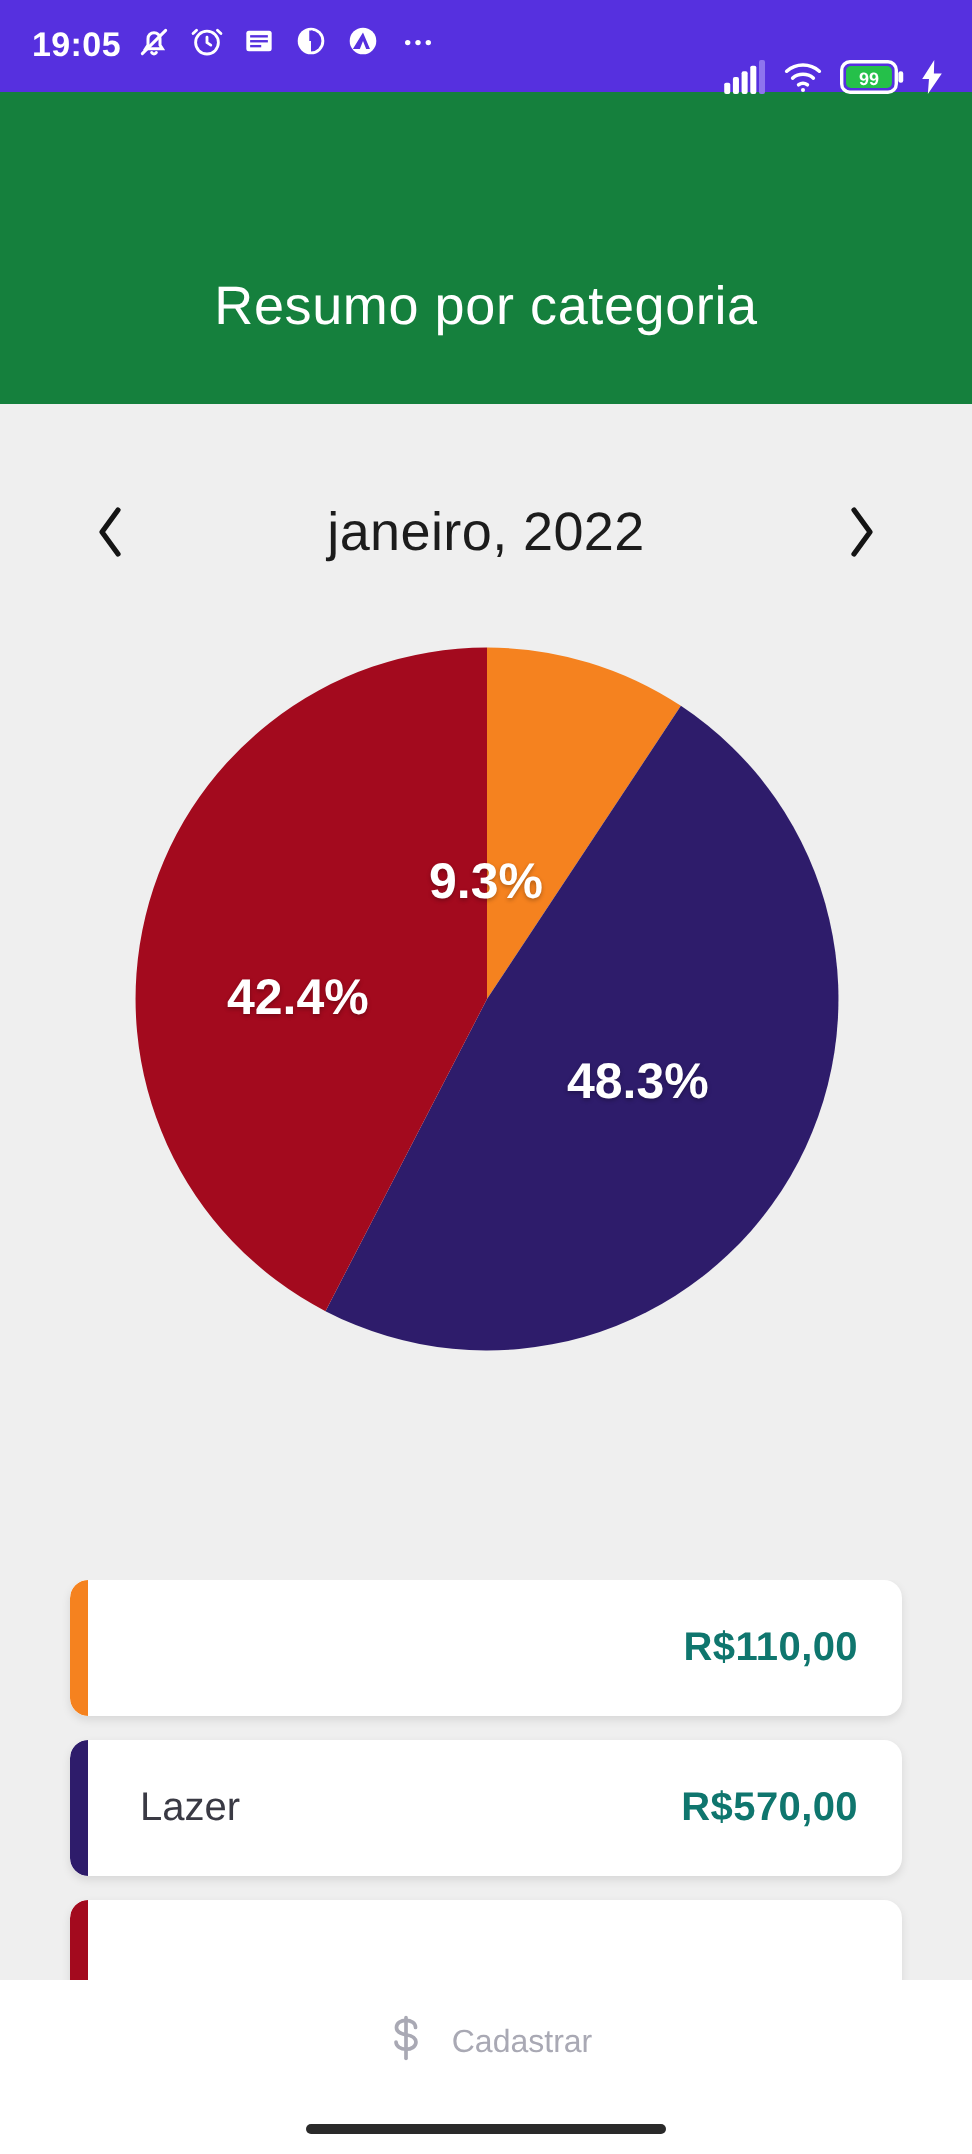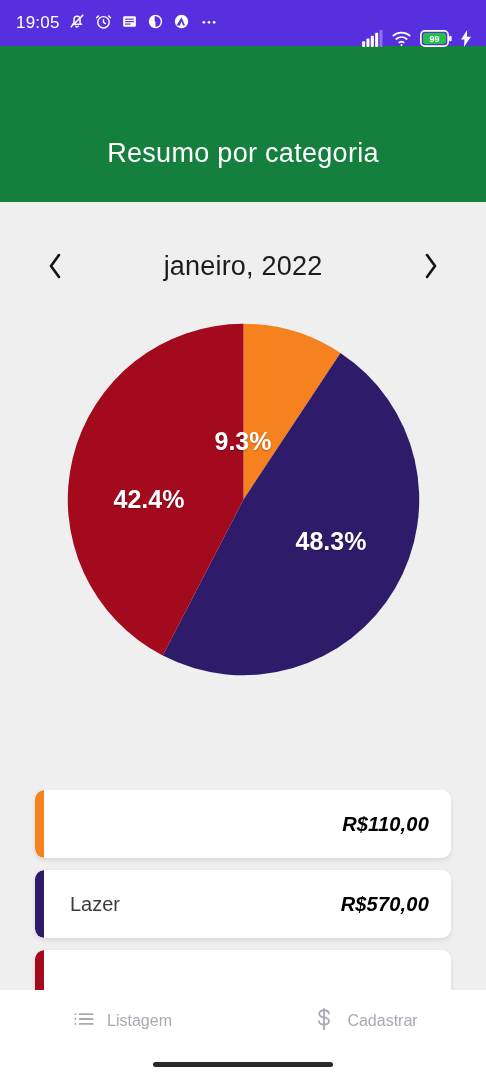--- a/index.html
+++ b/index.html
@@ -11,21 +11,21 @@
     position:relative;
   }
 
   
   .statusbar{
     height:46px; background:#5630DF;
     display:flex; align-items:center; justify-content:space-between;
     padding:0 14px 0 16px;
   }
   .sb-left{ display:flex; align-items:center; gap:7px; }
-  .sb-time{ color:#fff; font-size:17px; font-weight:400; letter-spacing:.2px; }
+  .sb-time{ color:#fff; font-size:17px; font-weight:700; letter-spacing:.2px; }
   .sb-right{ display:flex; align-items:center; gap:8px;margin-top:35px; }
   .ic{ display:block; }
 
   
   .header{
     height:156px; background:#15803d;
     display:flex; align-items:flex-end; justify-content:center;
     padding-bottom:33px;
   }
   .header-title{
@@ -45,42 +45,42 @@
 
   
   .chart-wrap{ display:flex; justify-content:center; margin-top:6px; }
   .pie-box{ position:relative; width:355px; height:355px; }
   .pie-label{
     position:absolute; color:#fff; font-weight:bold; font-size:25px;
     text-shadow:0 1px 2px rgba(0,0,0,.28); white-space:nowrap;
   }
   .lbl-orange{ left:50%; transform:translateX(-50%); top:105px; }
   .lbl-red{ left:48px; top:163px; }
-  .lbl-navy{ left:230px; top:205px;text-align:right; }
+  .lbl-navy{ left:218px; top:205px;text-align:right; }
 
   
   .list{
     position:absolute; left:0; right:0; top:790px; bottom:87px; overflow:hidden;
   }
   .card{
     position:relative; margin:0 35px 12px 35px; height:68px;
     background:#FFFFFF; border-radius:9px;
     display:flex; align-items:center;
     box-shadow:0 2px 5px rgba(0,0,0,.10);
     overflow:hidden;
   }
   .card-accent{
     position:absolute; left:0; top:0; bottom:0; width:9px; border-radius:9px 0 0 9px;
   }
   .card-name{
     margin-left:35px; font-size:20px; color:#3A3A44; font-weight:400;
   }
   .card-value{
     margin-left:auto; margin-right:22px;
-    font-size:20px; font-weight:bold; color:#000000; letter-spacing:.2px;font-style:italic;
+    font-size:20px; font-weight:bold; color:#0f766e; letter-spacing:.2px;
   }
 
   
   .bottomnav{
     position:absolute; left:0; right:0; bottom:0; height:87px;
     background:#FFFFFF; display:flex; align-items:flex-start; padding-top:16px;
   }
   .navtab{
     flex:1; display:flex; align-items:center; justify-content:center; gap:10px;
     cursor:pointer;
@@ -223,33 +223,20 @@
     <div class="card-accent" style="background:#A30A1E"></div>
     <div class="card-name"></div>
     <div class="card-value"></div>
   </div>
 </div>
 
 <div class="bottomnav">
   <div class="navtab inactive">
     <span>
       <svg width="26" height="26" viewBox="0 0 24 24" fill="none" stroke="#A9A9B4" stroke-width="1.7" stroke-linecap="round">
-        <circle cx="4" cy="7.5" r=".9" fill="#A9A9B4" stroke="none"></circle>
-        <circle cx="4" cy="12" r=".9" fill="#A9A9B4" stroke="none"></circle>
-        <circle cx="4" cy="16.5" r=".9" fill="#A9A9B4" stroke="none"></circle>
-        <line x1="8" y1="7.5" x2="20" y2="7.5"></line>
-        <line x1="8" y1="12" x2="20" y2="12"></line>
-        <line x1="8" y1="16.5" x2="20" y2="16.5"></line>
-      </svg>
-    </span>
-    <span>Listagem</span>
-  </div>
-  <div class="navtab inactive">
-    <span>
-      <svg width="26" height="26" viewBox="0 0 24 24" fill="none" stroke="#A9A9B4" stroke-width="1.7" stroke-linecap="round">
         <line x1="12" y1="2.6" x2="12" y2="21.4"></line>
         <path d="M16.4 7.1c0-2-2-3.2-4.4-3.2s-4.4 1.2-4.4 3.3 2 2.9 4.4 3.3 4.6 1.3 4.6 3.4-2.1 3.3-4.6 3.3-4.6-1.3-4.6-3.3"></path>
       </svg>
     </span>
     <span>Cadastrar</span>
   </div>
   <div class="homebar"></div>
 </div>
 
 </body></html>

